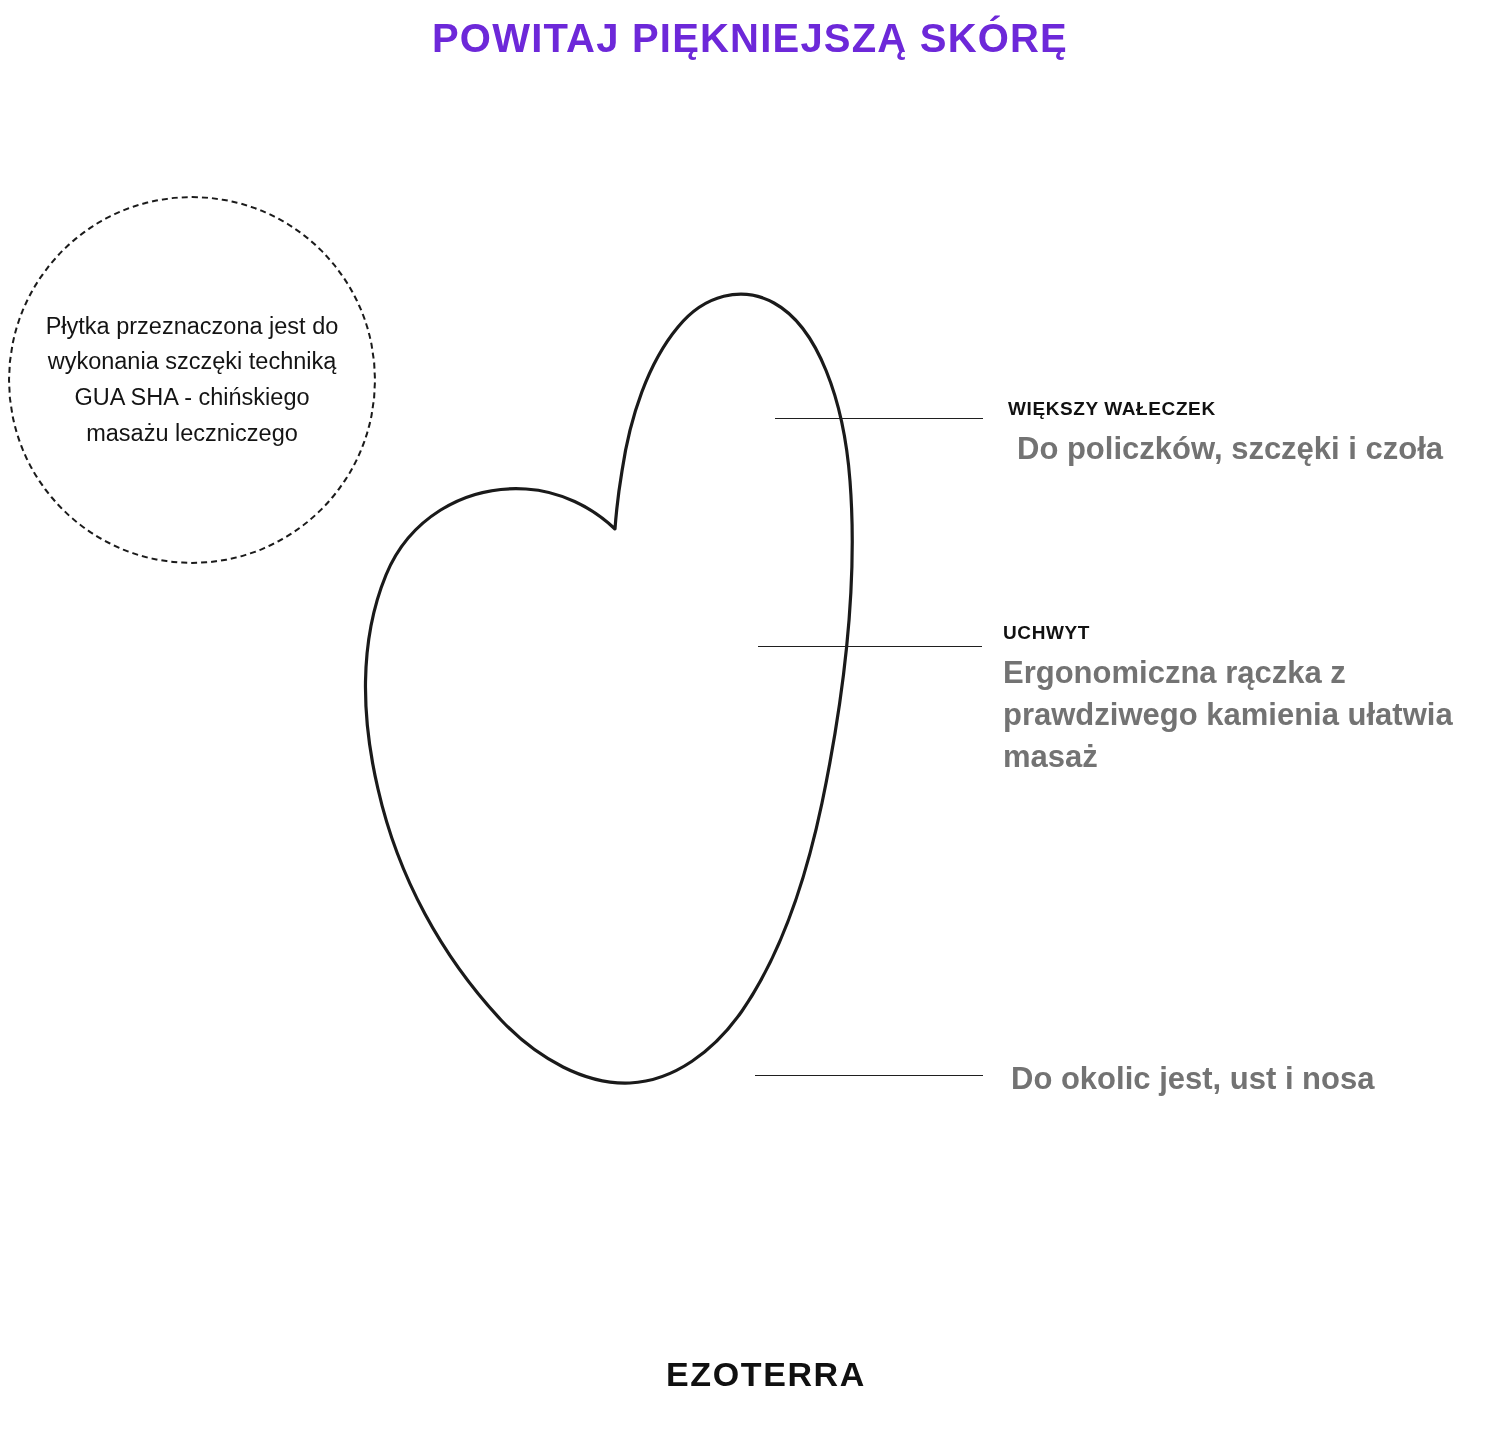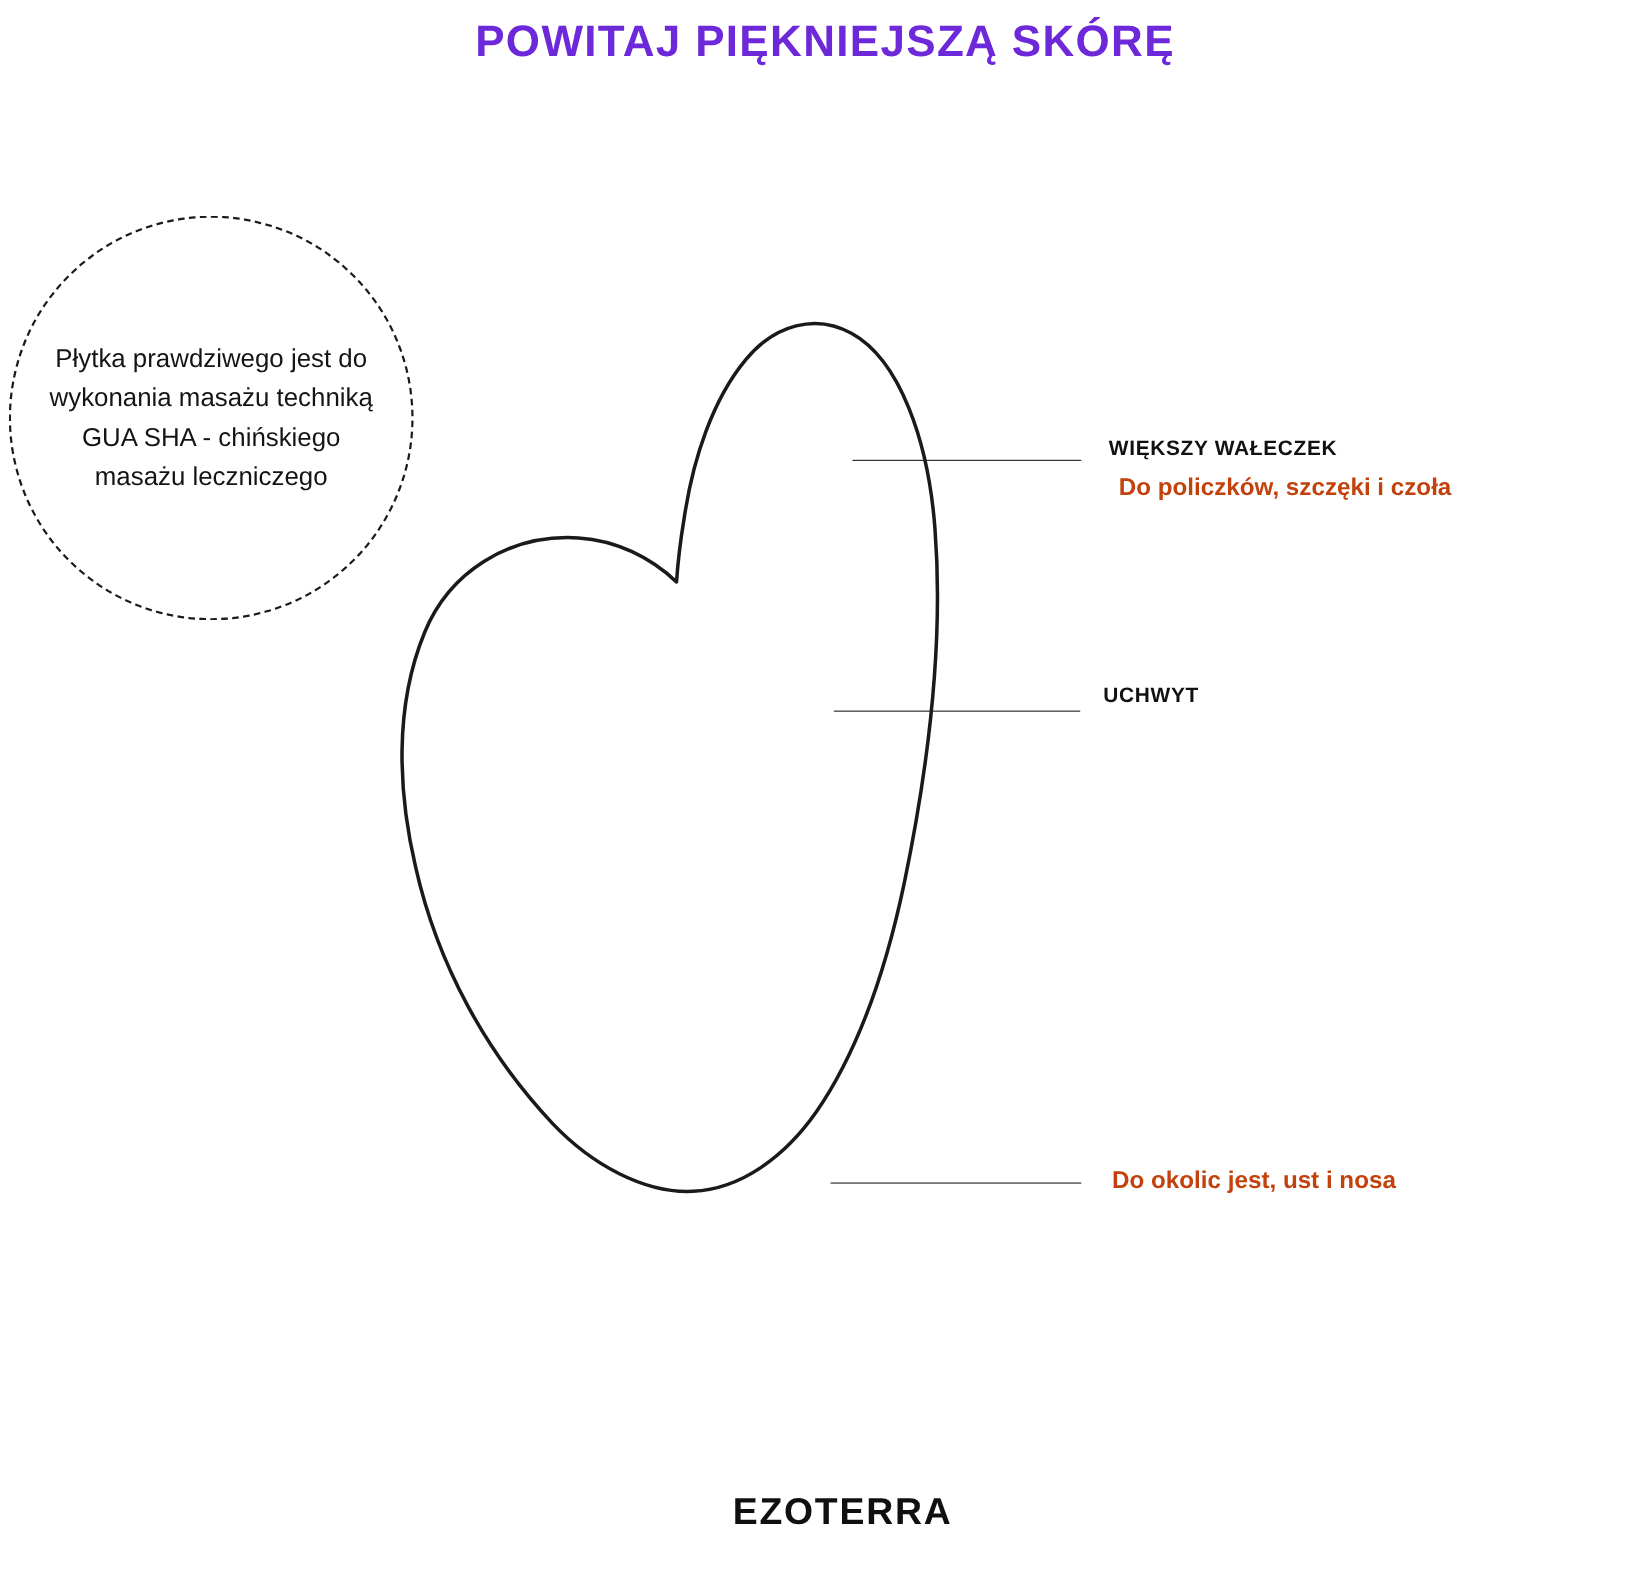--- a/index.html
+++ b/index.html
@@ -76,24 +76,24 @@
     border-top: 1.6px solid #1f1f1f;
   }
   .callout-title {
     font-size: 19px;
     font-weight: 700;
     letter-spacing: 0.6px;
     color: #111111;
     white-space: nowrap;
   }
   .callout-desc {
-    font-size: 22px;
+    font-size: 31px;
     font-weight: 600;
     line-height: 1.35;
-    color: #c2410c;
+    color: #737373;
     margin-top: 8px;
   }
 
   
   #callout-larger-roller { left: 1008px; top: 398px; width: 470px; }
   #callout-larger-roller .callout-desc { margin-left: 9px; }
   #line-larger-roller { left: 775px; top: 418px; width: 208px; }
 
   
   #callout-handle { left: 1003px; top: 622px; width: 490px; }
@@ -117,21 +117,21 @@
     color: #101010;
     padding-left: 16px;
   }
 </style>
 </head>
 <body>
 
 <div class="headline">POWITAJ PIĘKNIEJSZĄ SKÓRĘ</div>
 
 <div class="info-bubble">
-  <div class="info-bubble-text">Płytka prawdziwego jest do wykonania masażu techniką GUA SHA - chińskiego masażu leczniczego</div>
+  <div class="info-bubble-text">Płytka przeznaczona jest do wykonania szczęki techniką GUA SHA - chińskiego masażu leczniczego</div>
 </div>
 
 <div class="product-illustration">
   <svg viewBox="0 0 580 810" xmlns="http://www.w3.org/2000/svg" aria-hidden="true">
     <path d="M285 244
              C 262 222, 230 206, 196 204
              C 132 200, 78 236, 56 290
              C 28 358, 32 436, 48 504
              C 68 592, 112 672, 172 736
              C 208 774, 256 800, 300 798
@@ -147,20 +147,21 @@
 
 <div class="callout-line" id="line-larger-roller"></div>
 <div class="callout" id="callout-larger-roller">
   <div class="callout-title">WIĘKSZY WAŁECZEK</div>
   <div class="callout-desc">Do policzków, szczęki i czoła</div>
 </div>
 
 <div class="callout-line" id="line-handle"></div>
 <div class="callout" id="callout-handle">
   <div class="callout-title">UCHWYT</div>
+  <div class="callout-desc">Ergonomiczna rączka z prawdziwego kamienia ułatwia masaż</div>
 </div>
 
 <div class="callout-line" id="line-small-roller"></div>
 <div class="callout" id="callout-small-roller">
   <div class="callout-desc">Do okolic jest, ust i nosa</div>
 </div>
 
 <div class="brand">EZOTERRA</div>
 
 </body></html>

